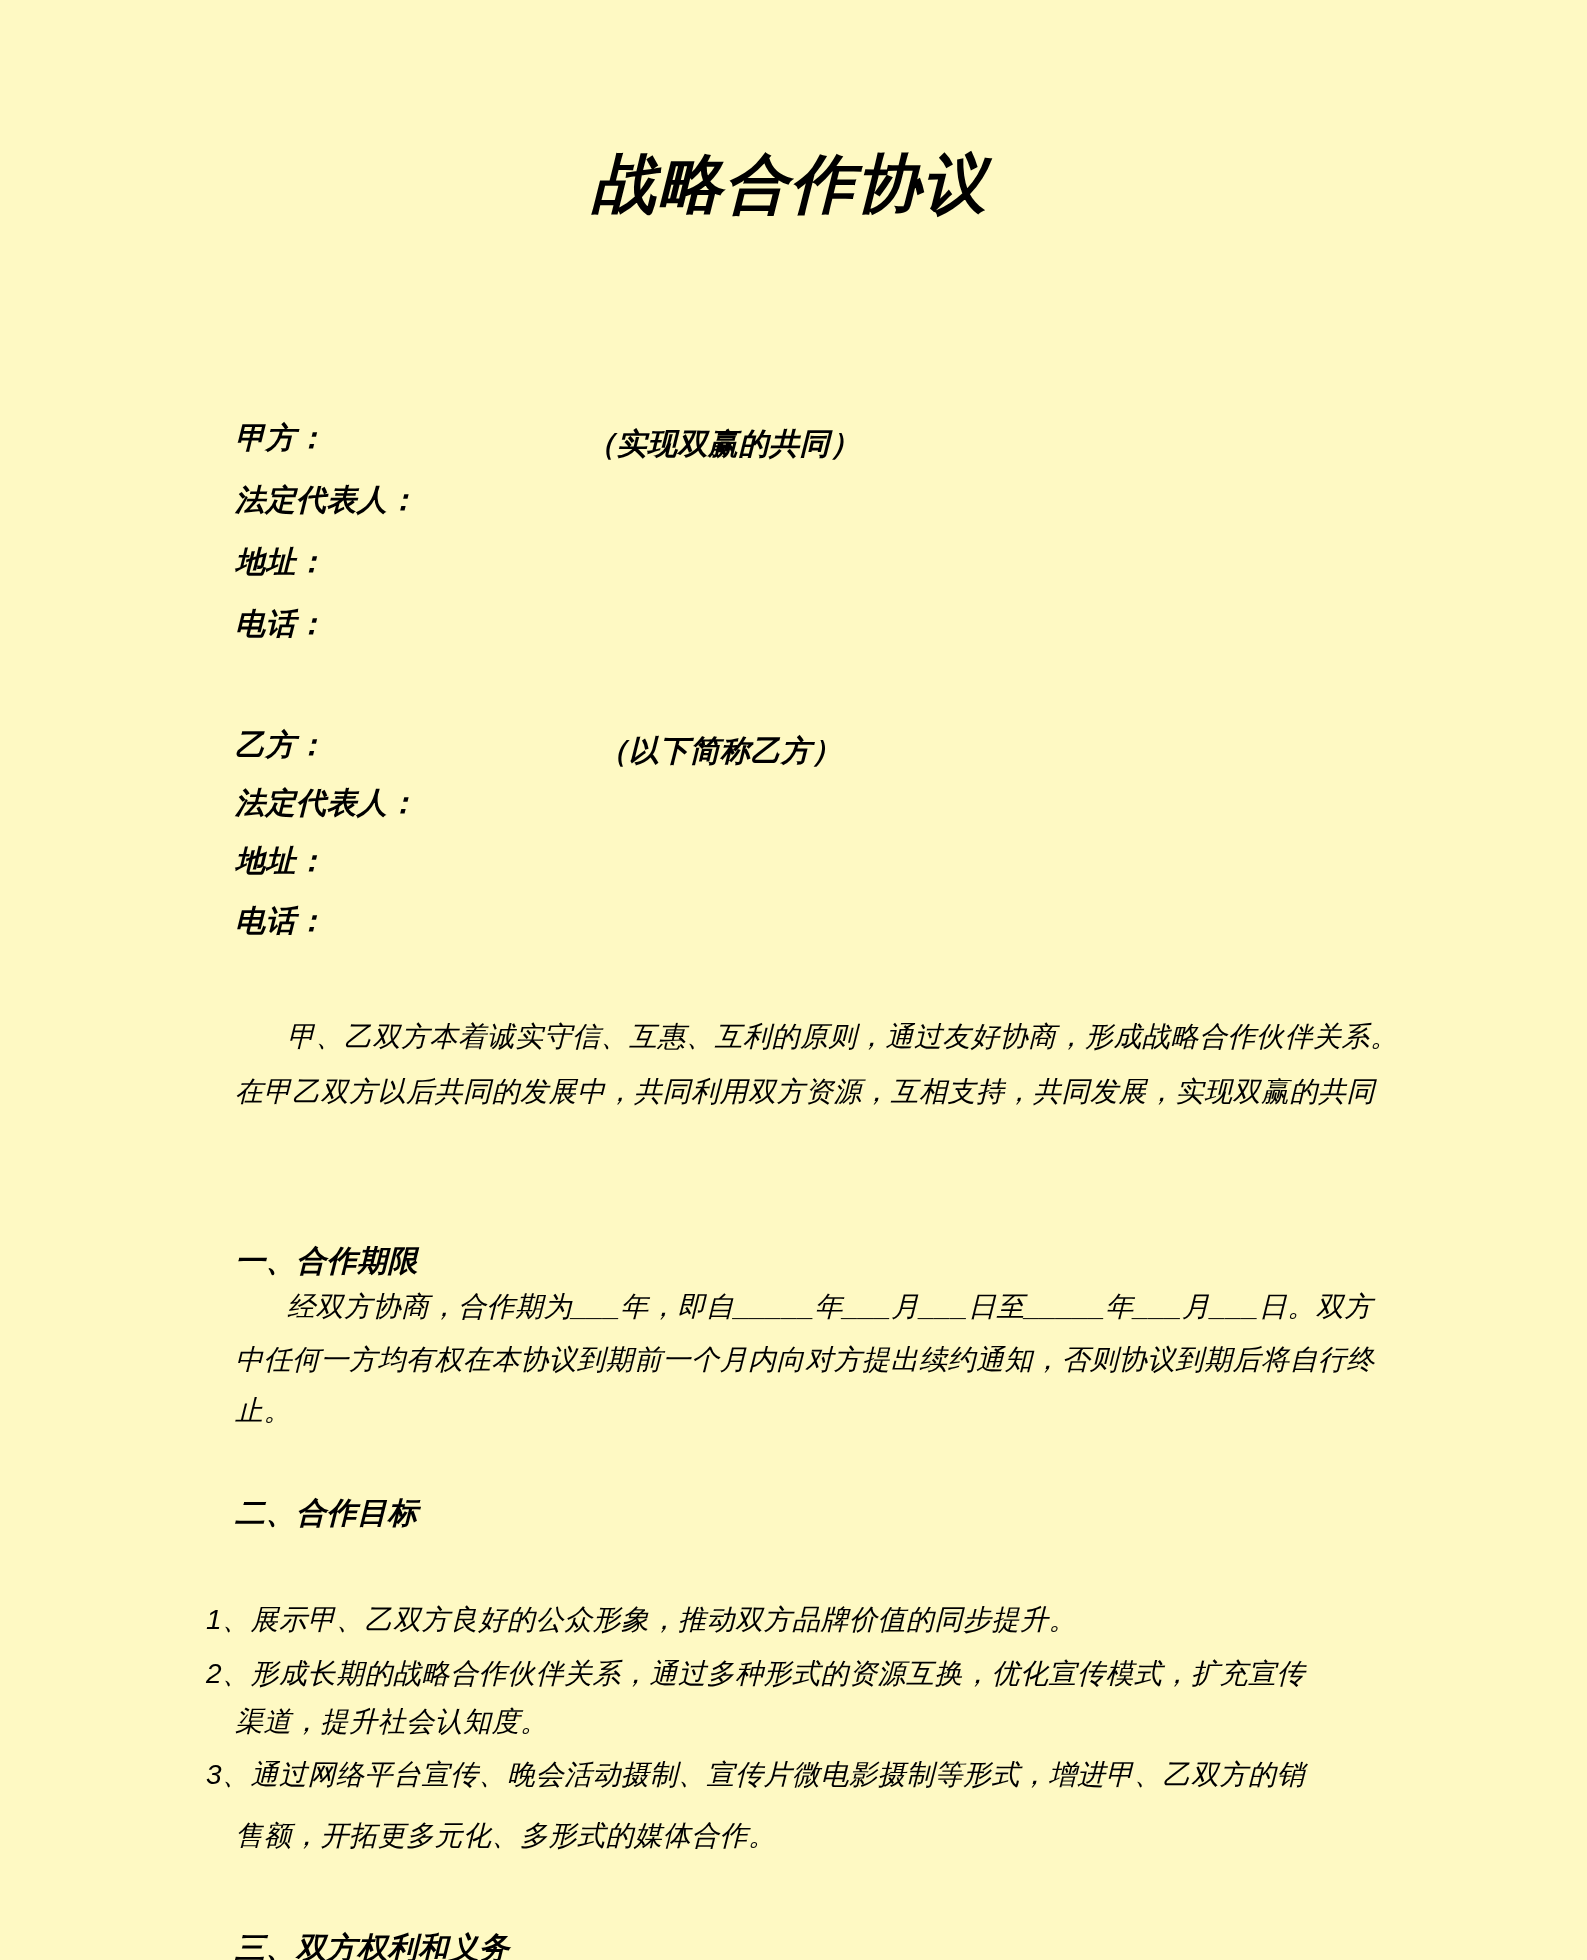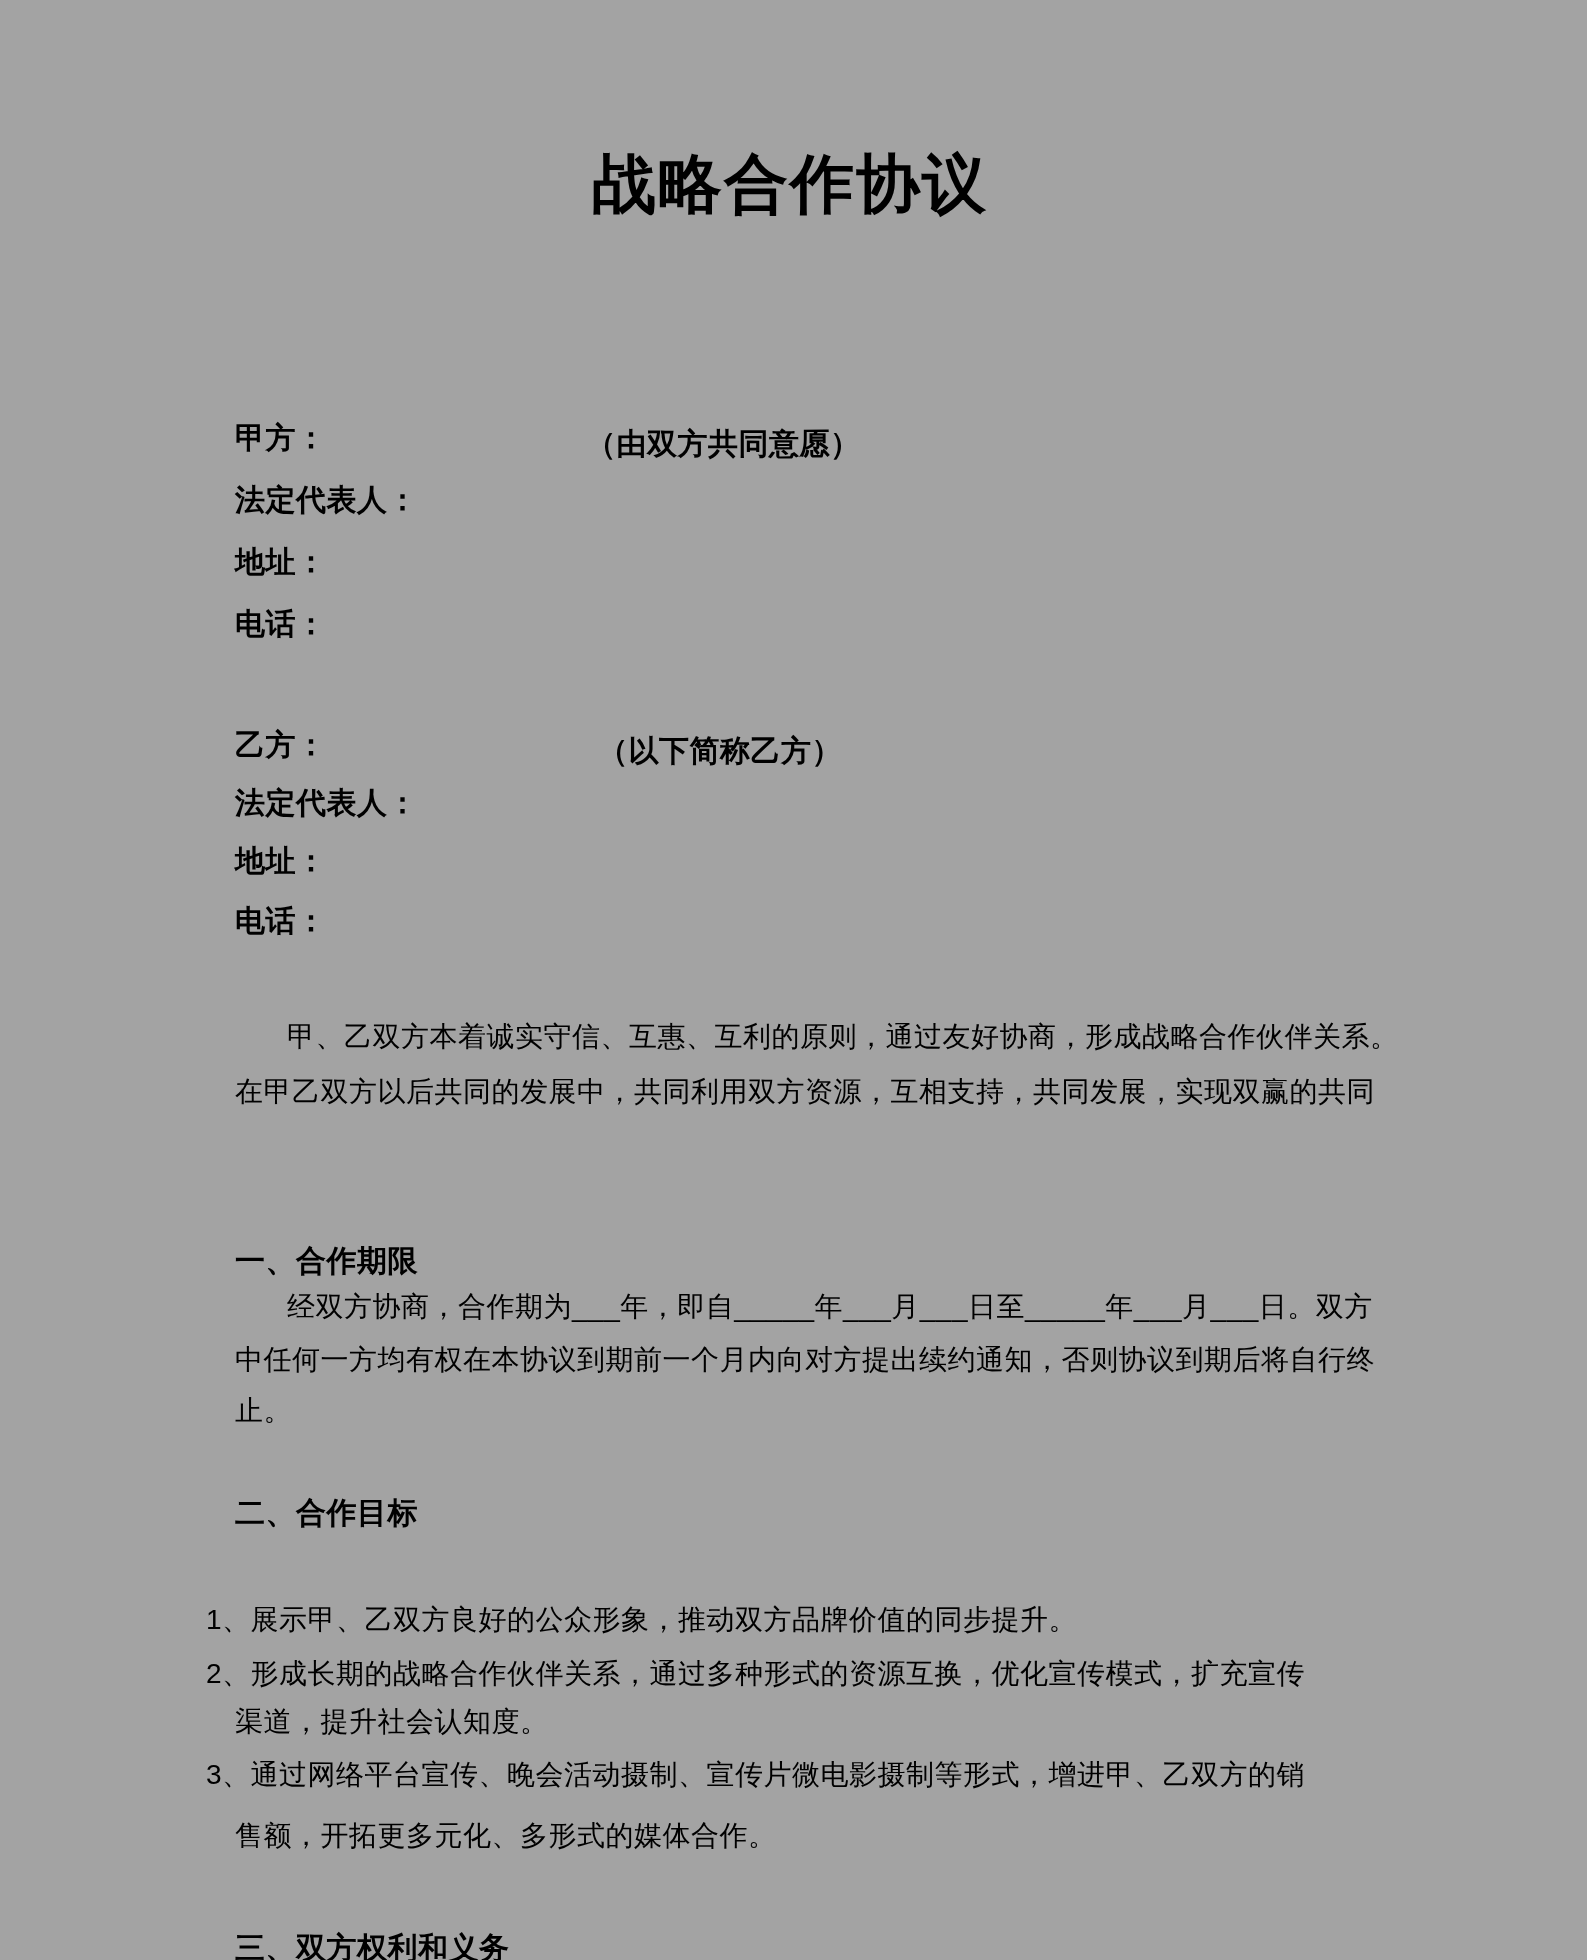--- a/index.html
+++ b/index.html
@@ -12,22 +12,23 @@
     height: 1960px;
     position: relative;
     font-family: "Liberation Sans", "DejaVu Sans", sans-serif;
     color: #000000;
   }
   .page {
     position: absolute;
     left: 0; top: 0;
     width: 1587px;
     height: 1960px;
-    background: #a3a3a3;
+    background: #fef9c3;
     overflow: hidden;
+    font-style: italic;
   }
   .doc-title {
     position: absolute;
     top: 152px;
     left: 235px;
     width: 1110px;
     text-align: center;
     font-size: 64px;
     font-weight: bold;
     letter-spacing: 2px;
@@ -59,21 +60,21 @@
 </style>
 </head>
 <body>
 
 <div class="page">
 
   <div class="doc-title">战略合作协议</div>
 
   <div class="ln x-l b" style="top:415px">
     <span>甲方：</span>
-    <span class="alias alias-a b">（由双方共同意愿）</span>
+    <span class="alias alias-a b">（实现双赢的共同）</span>
   </div>
   <div class="ln x-l b" style="top:477px">法定代表人：</div>
   <div class="ln x-l b" style="top:539px">地址：</div>
   <div class="ln x-l b" style="top:601px">电话：</div>
 
   <div class="ln x-l b" style="top:722px">
     <span>乙方：</span>
     <span class="alias alias-b b">（以下简称乙方）</span>
   </div>
   <div class="ln x-l b" style="top:780px">法定代表人：</div>

